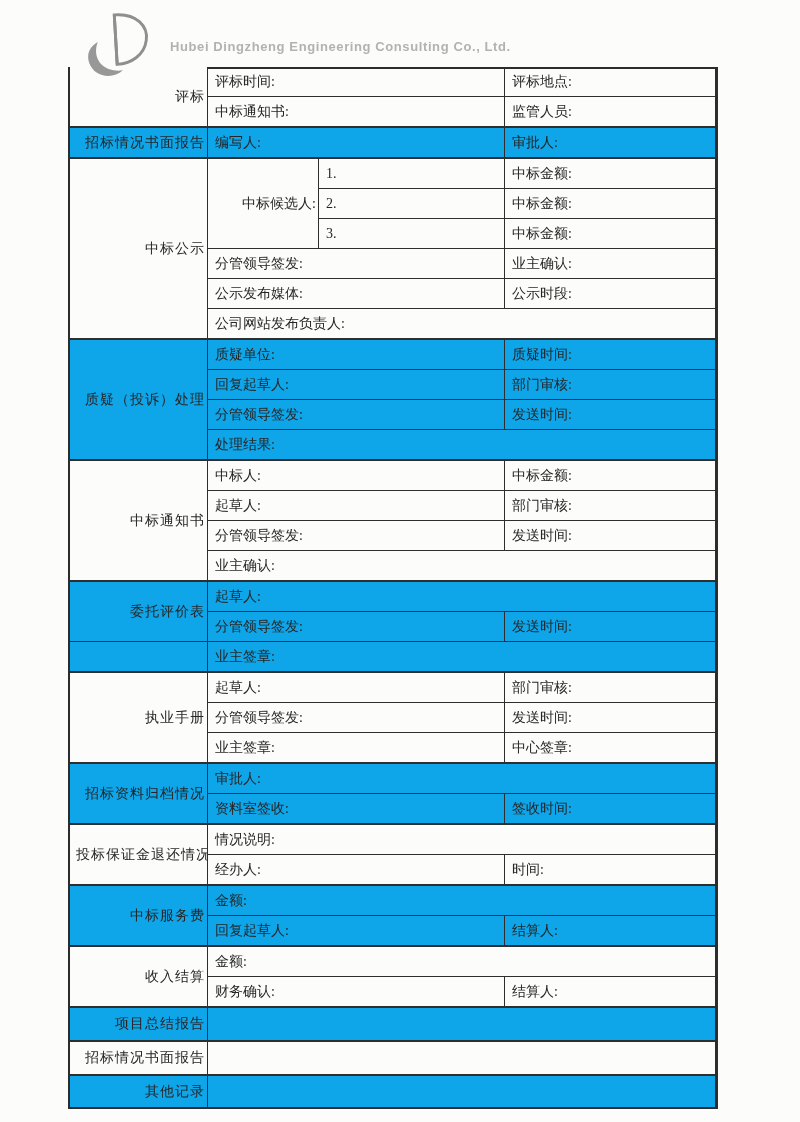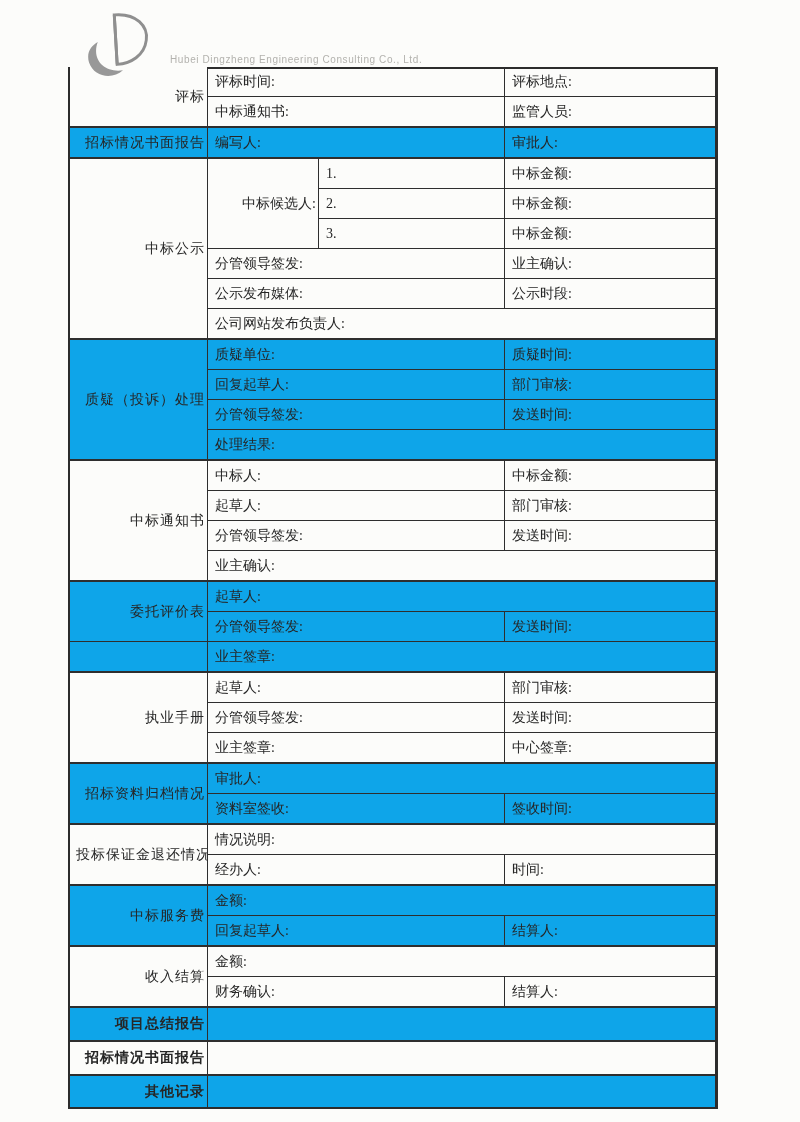--- a/index.html
+++ b/index.html
@@ -9,41 +9,41 @@
     font-family:"Liberation Serif","DejaVu Serif",serif;color:#262626;
   }
   
   .logo{position:absolute;left:84px;top:10px;width:420px;height:70px;}
   .logo-mark{position:absolute;left:0;top:2px;width:78px;height:66px;}
   .logo-zh{
     position:absolute;left:84px;top:17px;font-family:"Liberation Sans","DejaVu Sans",sans-serif;
     font-weight:700;font-size:19px;letter-spacing:2.5px;color:#4f4f4f;white-space:nowrap;
   }
   .logo-en{
-    position:absolute;left:86px;top:44px;font-family:"Liberation Sans","DejaVu Sans",sans-serif;
-    font-size:10px;letter-spacing:.6px;color:#b3b2ae;filter:blur(.4px);white-space:nowrap;
+    position:absolute;left:86px;top:29px;font-family:"Liberation Sans","DejaVu Sans",sans-serif;
+    font-size:13px;letter-spacing:.6px;color:#b3b2ae;filter:blur(.4px);white-space:nowrap;font-weight:bold;
   }
   
   .table-wrap{position:absolute;left:68px;top:67px;width:649px;}
   
   .table-wrap::after{
     content:"";position:absolute;inset:0;
     border-left:2px solid #2c2c2c;border-right:2px solid #2c2c2c;border-bottom:2px solid #2c2c2c;
     pointer-events:none;
   }
   .table-wrap::before{
     content:"";position:absolute;left:139px;right:0;top:0;
     border-top:2px solid #2c2c2c;pointer-events:none;
   }
   table.doc{border-collapse:collapse;table-layout:fixed;width:649px;}
   table.doc td{
     border:1px solid #2e2e2e;height:29px;font-size:14px;line-height:1;
     padding:0 2px 0 7px;vertical-align:middle;overflow:hidden;white-space:nowrap;
   }
-  tr.tall td{height:32px;font-weight:bold;}
+  tr.tall td{height:32px;}
   tr.sec-start td{border-top-width:2px;}
   tr.open-top td{border-top:0;}
   td.sec{text-align:right;padding:0 2px;letter-spacing:1px;}
   td.sub{text-align:right;padding:0 2px;}
   td.num{padding-left:6px;font-size:13.5px;}
   td.tint{background:#0ea5e9;}
 </style>
 </head>
 <body>
 

